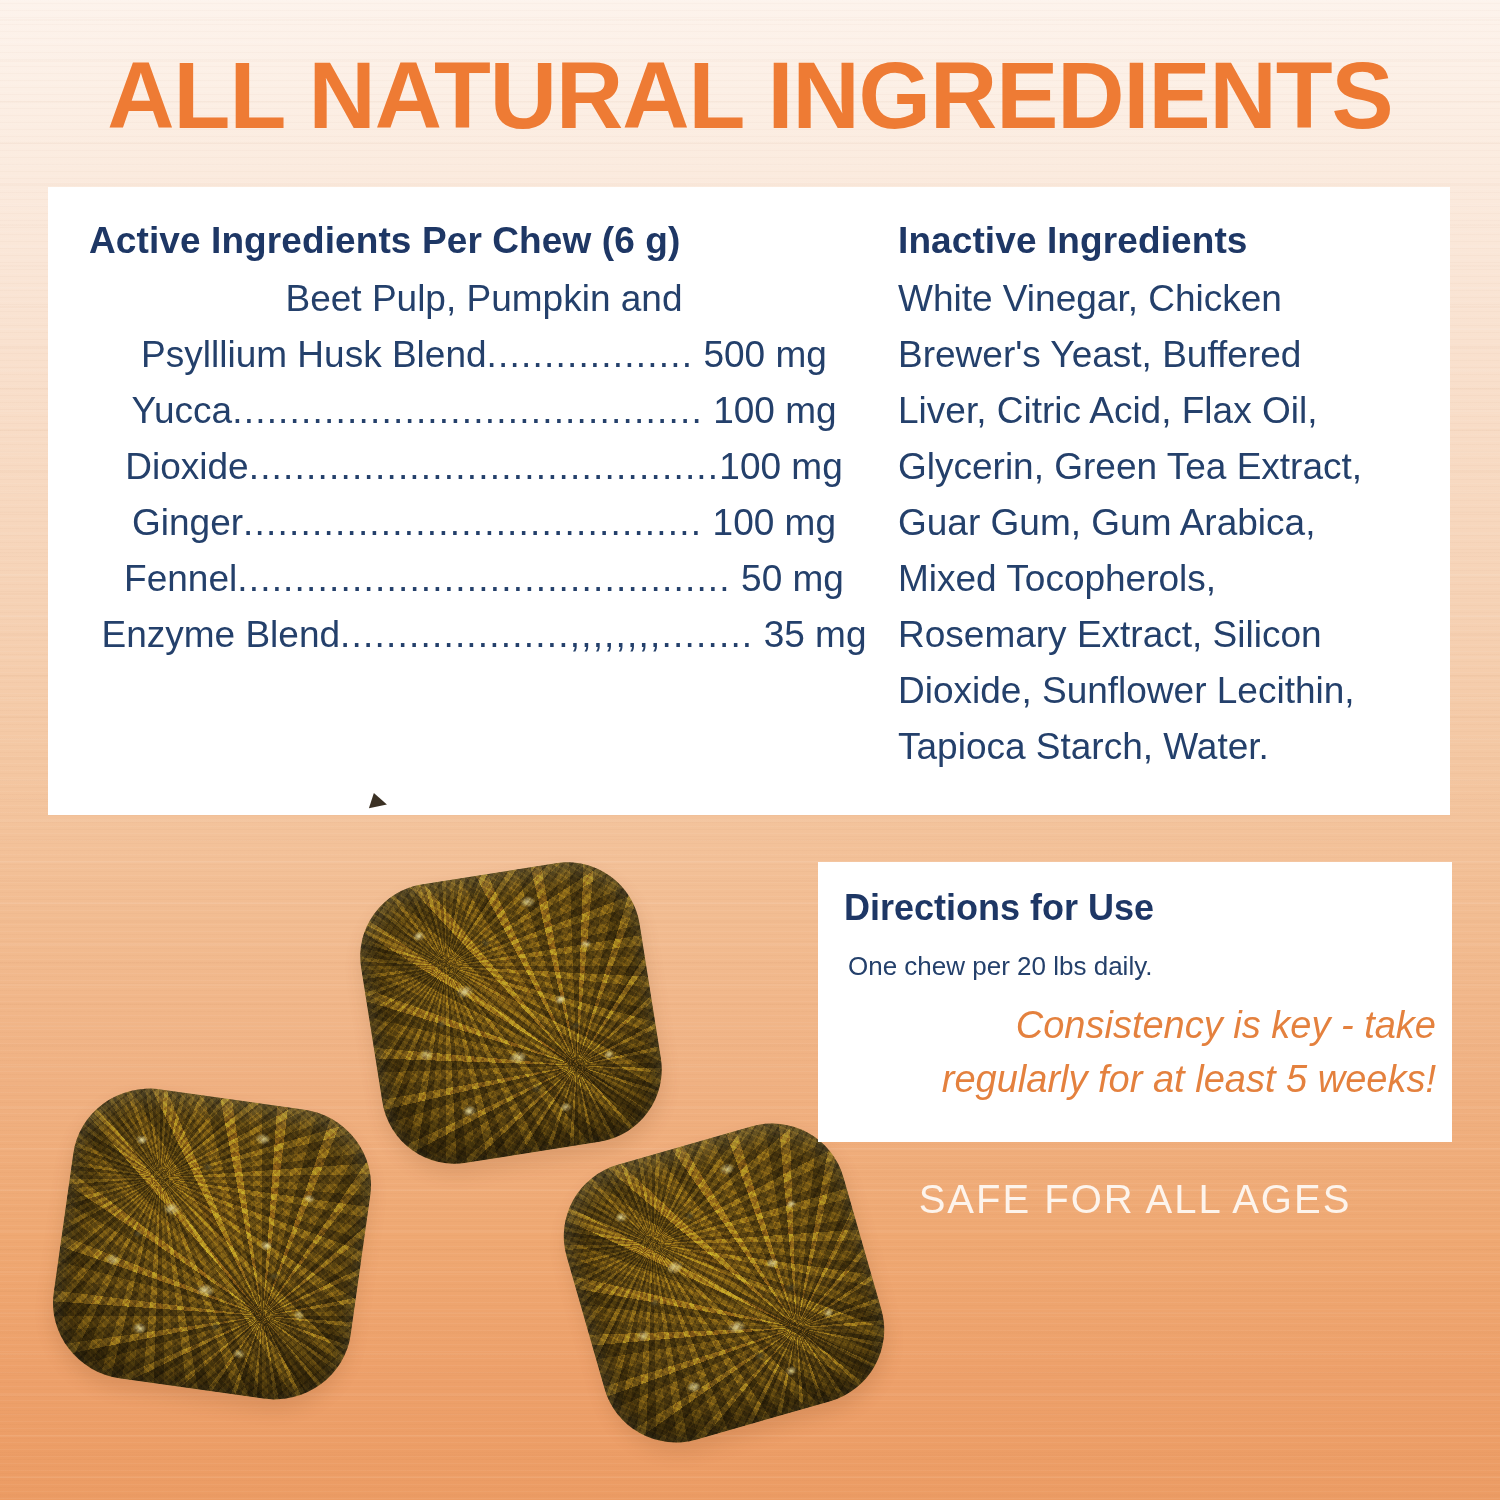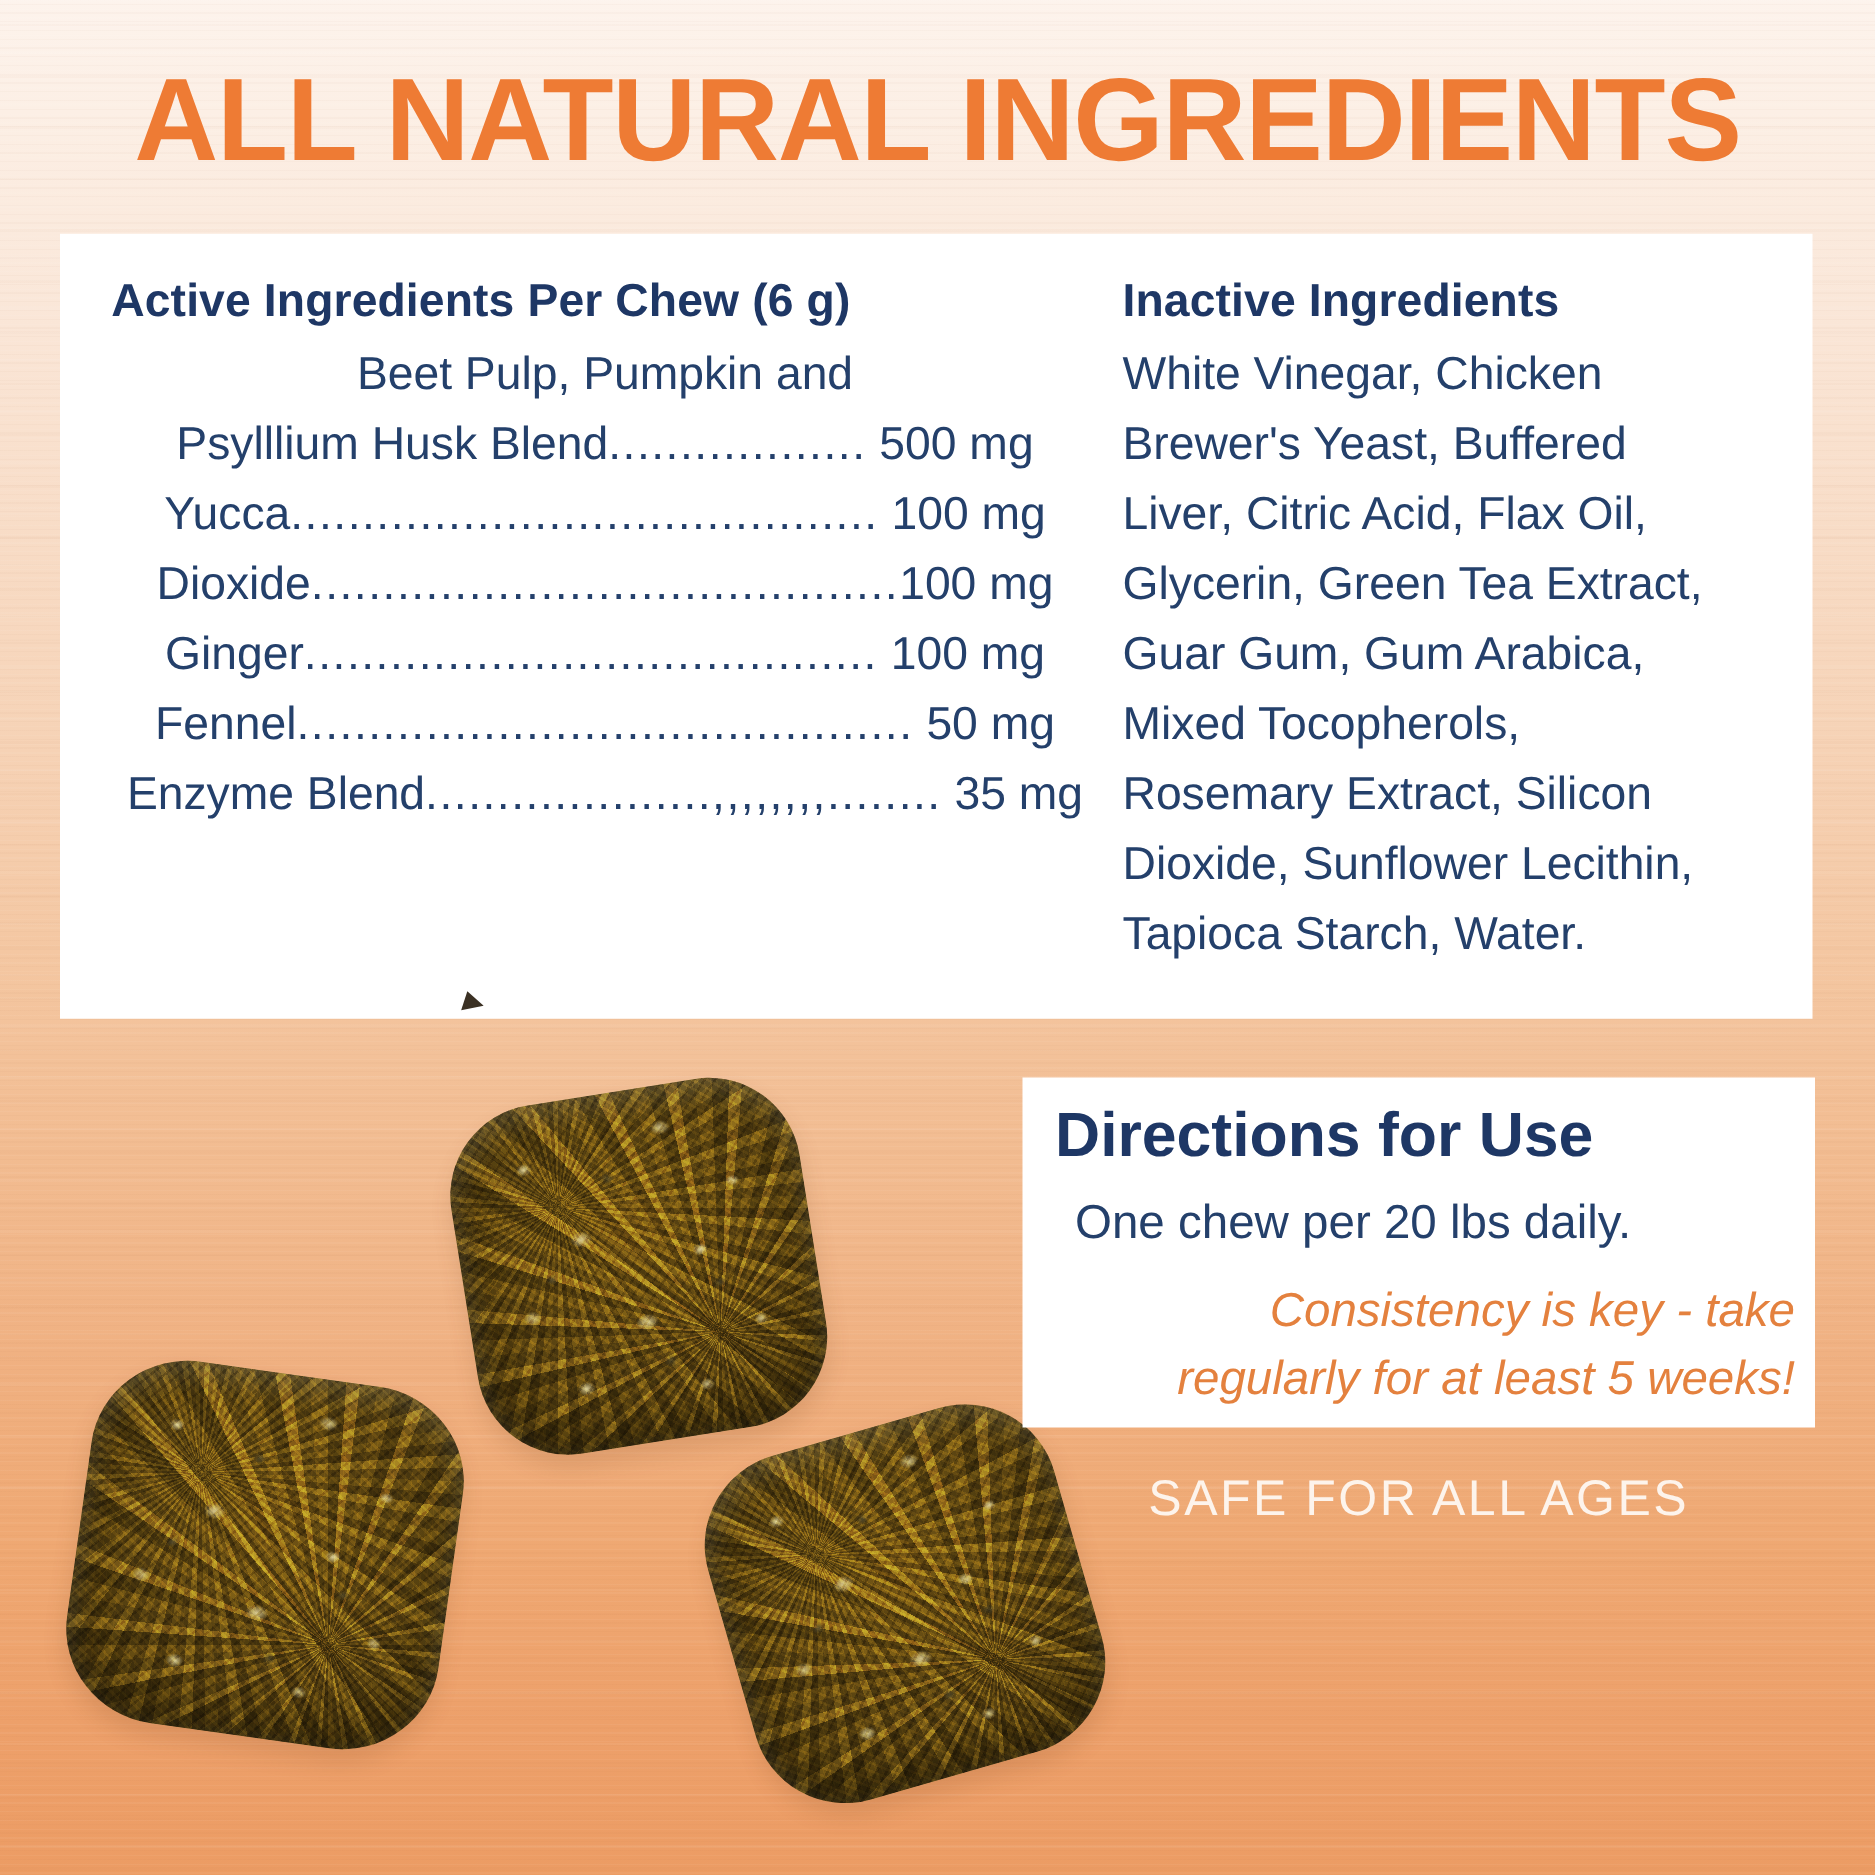--- a/index.html
+++ b/index.html
@@ -143,31 +143,31 @@
   
   #dir-inner {
     position: absolute;
     left: 26px;
     top: 20px;
     right: 16px;
   }
   #dir-heading {
     color: #1E3765;
     font-weight: 700;
-    font-size: 50px;
+    font-size: 36px;
     line-height: 52px;
     font-family: "Liberation Sans Narrow", "Liberation Sans", sans-serif;
     margin: 0;
   }
   #dir-dose {
     color: #24406B;
-    font-size: 38px;
+    font-size: 26px;
     line-height: 56px;
     font-family: "Liberation Sans Narrow", "Liberation Sans", sans-serif;
-    margin: 16px;
+    margin: 4px;
   }
   .dir-tagline {
     color: #E4813E;
     font-size: 38px;
     line-height: 54px;
     font-style: italic;
     font-family: "Liberation Sans Narrow", "Liberation Sans", sans-serif;
     margin: 0;
     text-align: right;
     padding-left: 6px;

